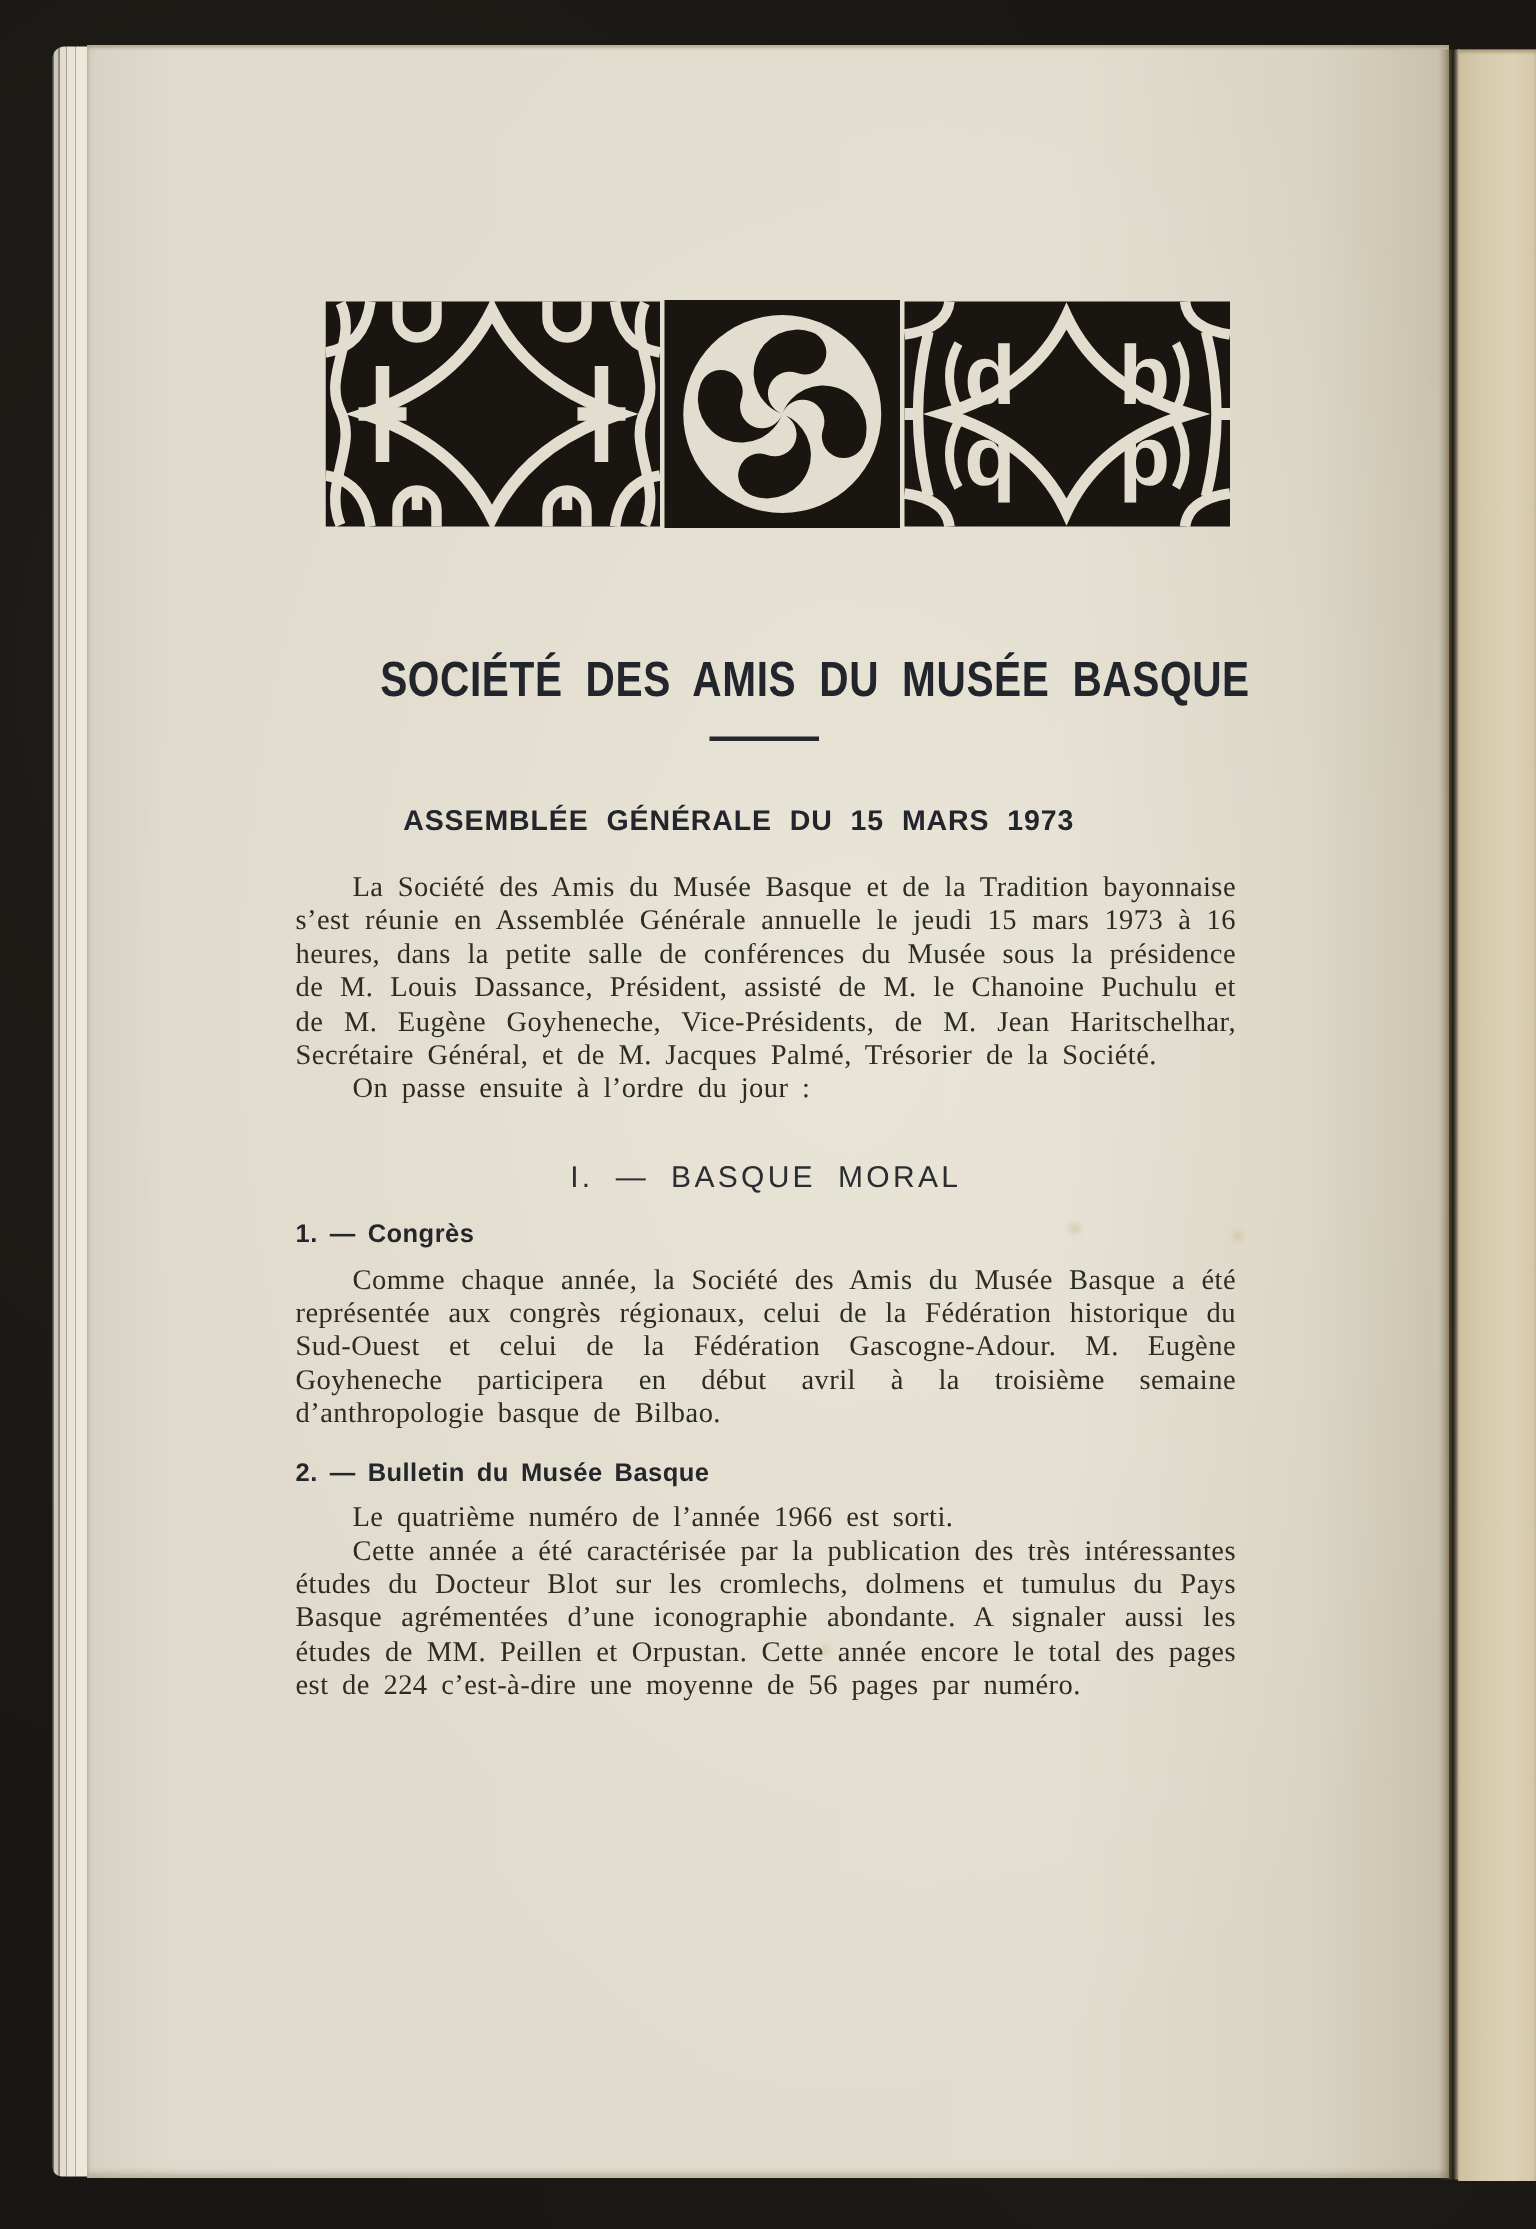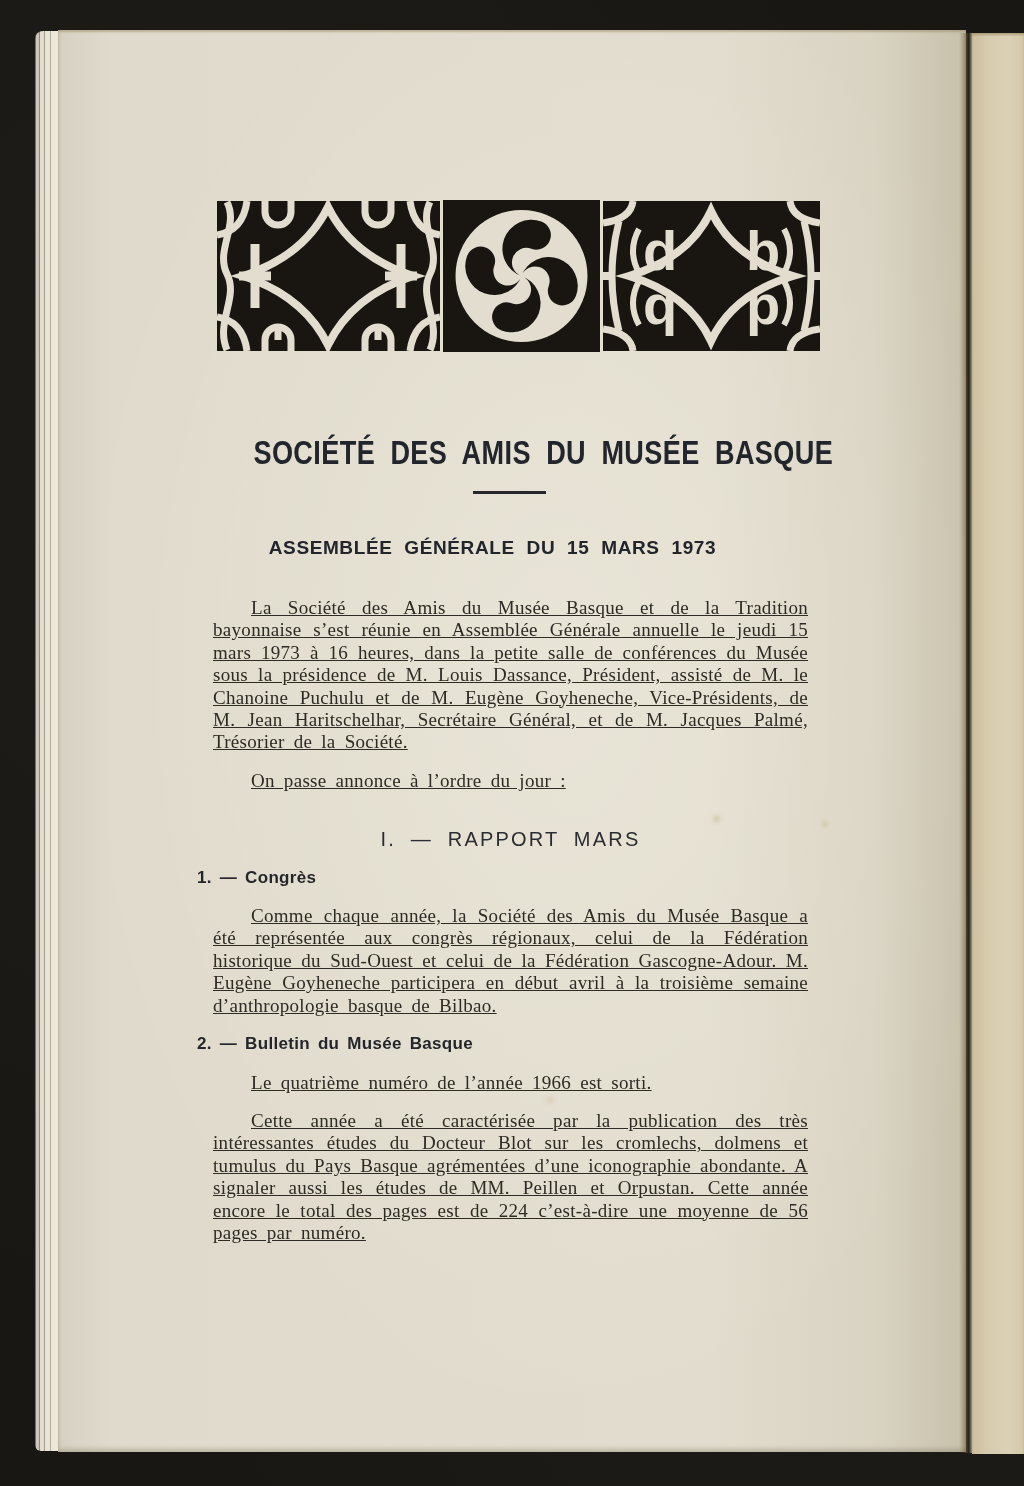--- a/index.html
+++ b/index.html
@@ -65,22 +65,22 @@
     text-align:center;
     font-family:"Liberation Sans", sans-serif;
     font-weight:bold;font-size:19px;letter-spacing:.6px;word-spacing:6px;
     color:#23252c;white-space:nowrap;
   }
   .body-col{
     position:absolute;left:139px;top:551px;width:627px;
     color:#2e2b25;font-size:19px;line-height:22.4px;
   }
   .para{
-    margin:16px;text-align:justify;text-indent:38px;
-    word-spacing:4px;letter-spacing:.3px;text-decoration:underline;
+    margin:0;text-align:justify;text-indent:38px;
+    word-spacing:4px;letter-spacing:.3px;
   }
   .para.no-justify{text-align:left;}
   .section-heading{
     margin:36px 0 16px 0;text-align:center;
     font-family:"Liberation Sans", sans-serif;
     font-weight:normal;font-size:20px;letter-spacing:2.2px;word-spacing:7px;
     color:#2b2d33;
   }
   .sub-heading{
     margin:16px 0 8px 0;
@@ -170,23 +170,23 @@
   </svg>
 
   <h1 class="doc-title">SOCIÉTÉ DES AMIS DU MUSÉE BASQUE</h1>
 
   <div class="title-rule"></div>
 
   <h2 class="meeting-heading">ASSEMBLÉE GÉNÉRALE DU 15 MARS 1973</h2>
 
   <div class="body-col">
     <p class="para">La Société des Amis du Musée Basque et de la Tradition bayonnaise s’est réunie en Assemblée Générale annuelle le jeudi 15 mars 1973 à 16 heures, dans la petite salle de conférences du Musée sous la présidence de M. Louis Dassance, Président, assisté de M. le Chanoine Puchulu et de M. Eugène Goyheneche, Vice-Présidents, de M. Jean Haritschelhar, Secrétaire Général, et de M. Jacques Palmé, Trésorier de la Société.</p>
-    <p class="para no-justify">On passe annonce à l’ordre du jour :</p>
-
-    <h3 class="section-heading">I. — RAPPORT MARS</h3>
+    <p class="para no-justify">On passe ensuite à l’ordre du jour :</p>
+
+    <h3 class="section-heading">I. — BASQUE MORAL</h3>
 
 
     <h4 class="sub-heading">1. — Congrès</h4>
     <p class="para">Comme chaque année, la Société des Amis du Musée Basque a été représentée aux congrès régionaux, celui de la Fédération historique du Sud-Ouest et celui de la Fédération Gascogne-Adour. M. Eugène Goyheneche participera en début avril à la troisième semaine d’anthropologie basque de Bilbao.</p>
 
     <h4 class="sub-heading">2. — Bulletin du Musée Basque</h4>
     <p class="para">Le quatrième numéro de l’année 1966 est sorti.</p>
     <p class="para">Cette année a été caractérisée par la publication des très intéressantes études du Docteur Blot sur les cromlechs, dolmens et tumulus du Pays Basque agrémentées d’une iconographie abondante. A signaler aussi les études de MM. Peillen et Orpustan. Cette année encore le total des pages est de 224 c’est-à-dire une moyenne de 56 pages par numéro.</p>
   </div>
 

